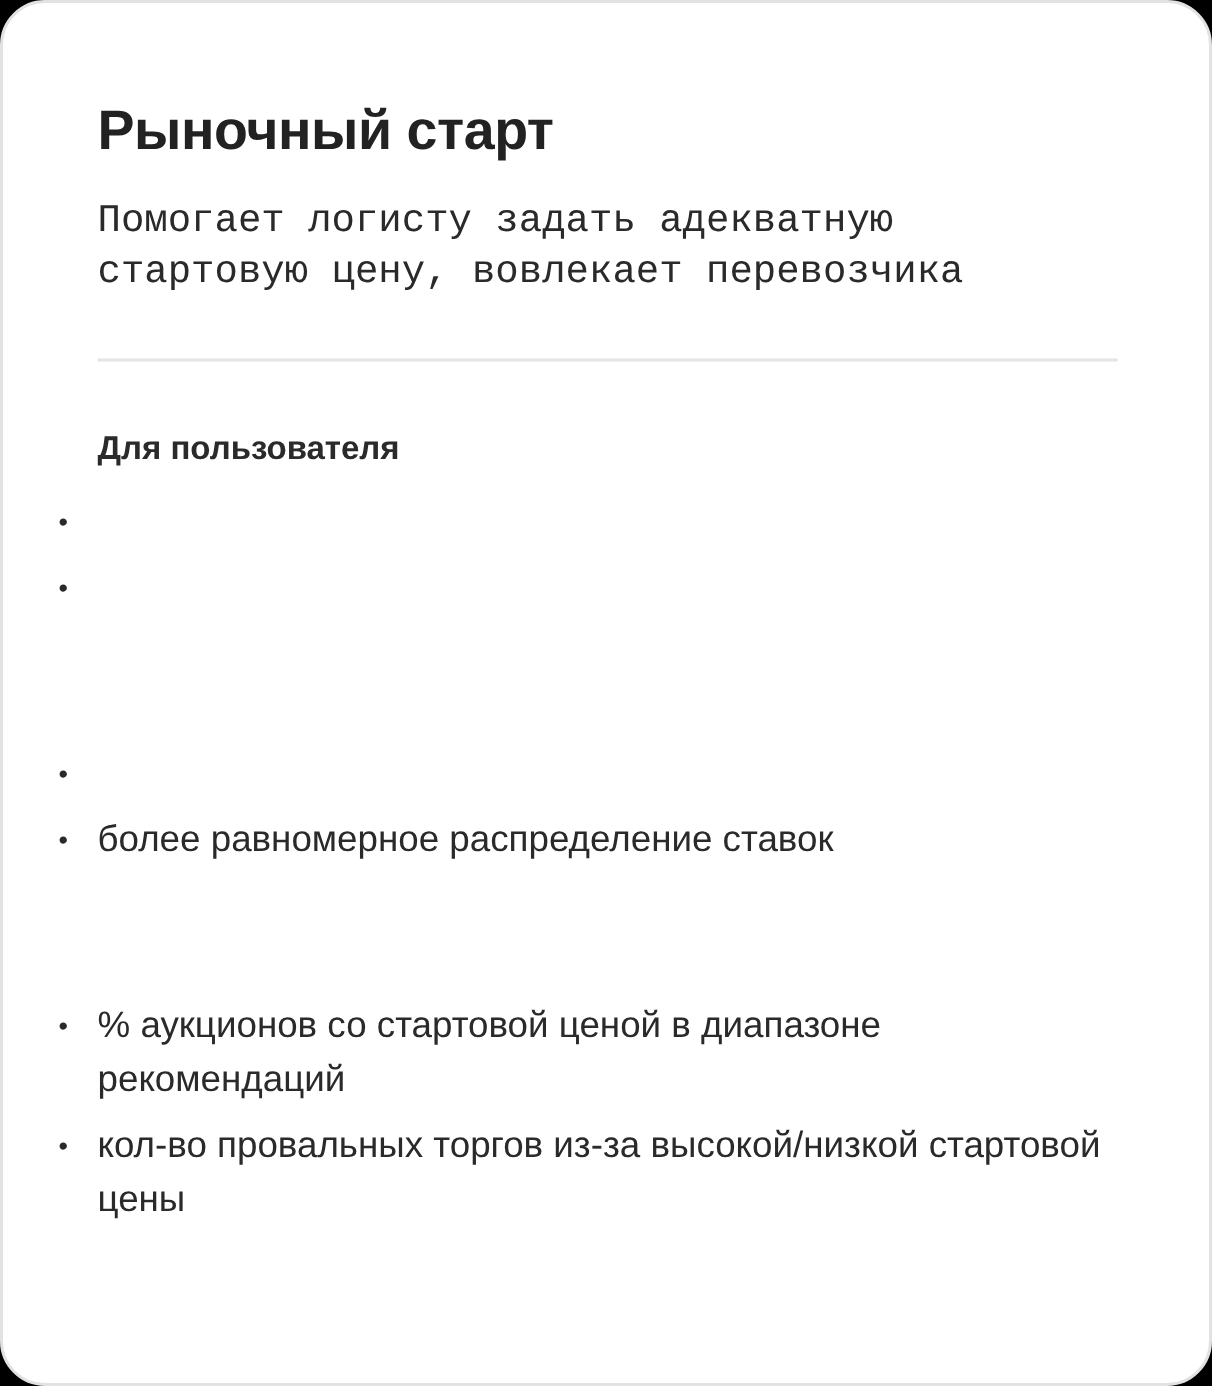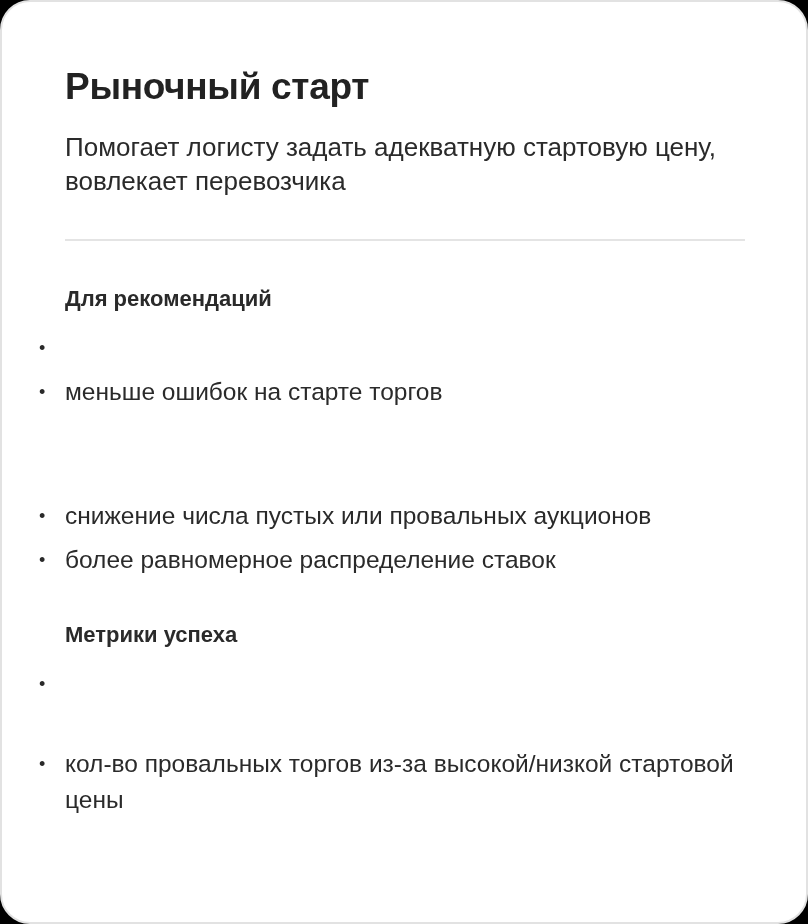--- a/index.html
+++ b/index.html
@@ -1,51 +1,49 @@
 <!DOCTYPE html>
 <html><head>
   <meta charset="utf-8">
   <style>
     html, body { margin:0; padding:0; }
     body { width:808px; height:924px; background:#000; overflow:hidden; font-family:"Liberation Sans", "DejaVu Sans", sans-serif; }
     .card { position:absolute; left:0; top:0; width:804px; height:920px; background:#fff; border:2px solid #e2e2e2; border-radius:30px; }
     .title { position:absolute; left:63px; top:64px; font-size:37px; font-weight:bold; color:#222; letter-spacing:-0.3px; white-space:nowrap; }
-    .subtitle { position:absolute; left:63px; top:128px; width:680px; font-size:26px; line-height:34px; color:#2a2a2a; }
+    .subtitle { position:absolute; left:63px; top:128px; width:680px; font-size:26px; line-height:34px; color:#2a2a2a;font-family:Liberation Mono, monospace; }
     .divider { position:absolute; left:63px; top:237px; width:680px; height:2px; background:#e4e4e4; }
     .section-title { position:absolute; left:63px; font-size:22px; font-weight:bold; color:#2a2a2a; white-space:nowrap; }
     .item { position:absolute; left:63px; width:700px; font-size:24.5px; line-height:36px; color:#2a2a2a; }
     .bullet { position:absolute; left:-26px; top:0; font-size:18px; color:#2a2a2a; }
   </style>
 </head>
 <body>
 
 <div class="card">
   <div class="title">Рыночный старт</div>
   <div class="subtitle">Помогает логисту задать адекватную стартовую цену, вовлекает перевозчика</div>
   <div class="divider"></div>
 
-  <div class="section-title" style="top:284px">Для рекомендаций</div>
+  <div class="section-title" style="top:284px">Для пользователя</div>
   <div class="item" style="top:328px">
     <span class="bullet">•</span>
   </div>
   <div class="item" style="top:372px">
     <span class="bullet">•</span>
-    <span>меньше ошибок на старте торгов</span>
   </div>
 
   <div class="item" style="top:496px">
     <span class="bullet">•</span>
-    <span>снижение числа пустых или провальных аукционов</span>
   </div>
   <div class="item" style="top:540px">
     <span class="bullet">•</span>
     <span>более равномерное распределение ставок</span>
   </div>
 
-  <div class="section-title" style="top:620px">Метрики успеха</div>
   <div class="item" style="top:664px; width:640px">
     <span class="bullet">•</span>
+    <span>% аукционов со стартовой ценой в диапазоне рекомендаций</span>
   </div>
   <div class="item" style="top:744px; width:680px">
     <span class="bullet">•</span>
     <span>кол-во провальных торгов из-за высокой/низкой стартовой цены</span>
   </div>
 </div>
 
 </body></html>

